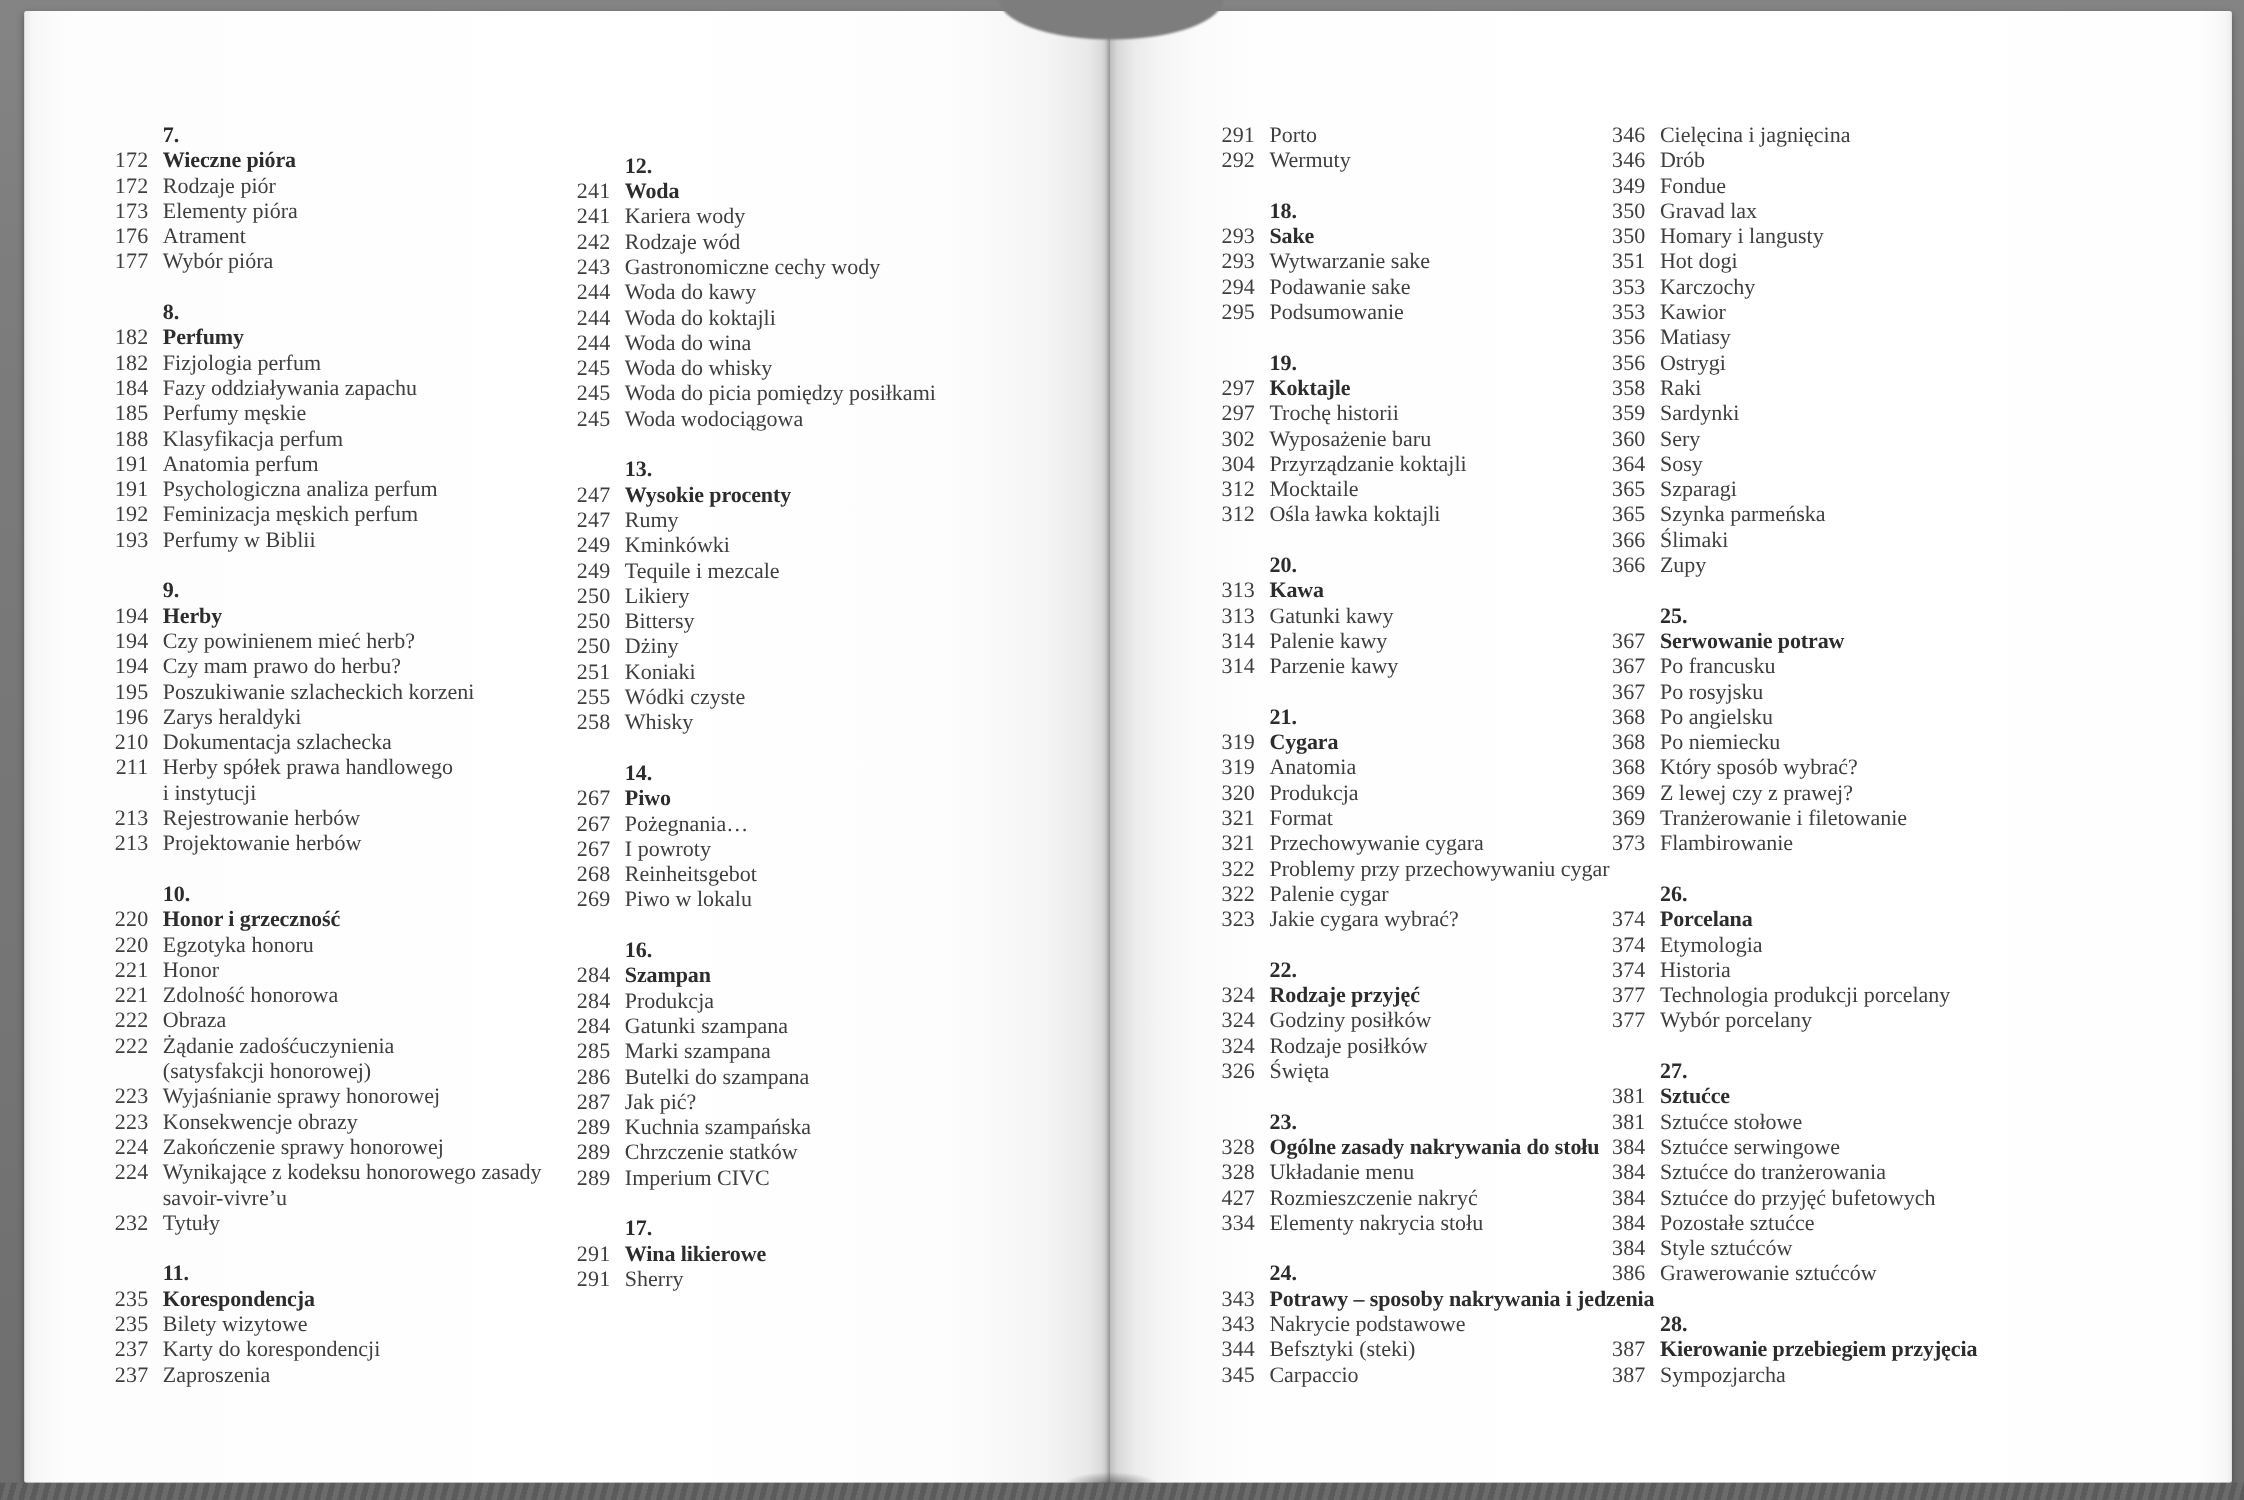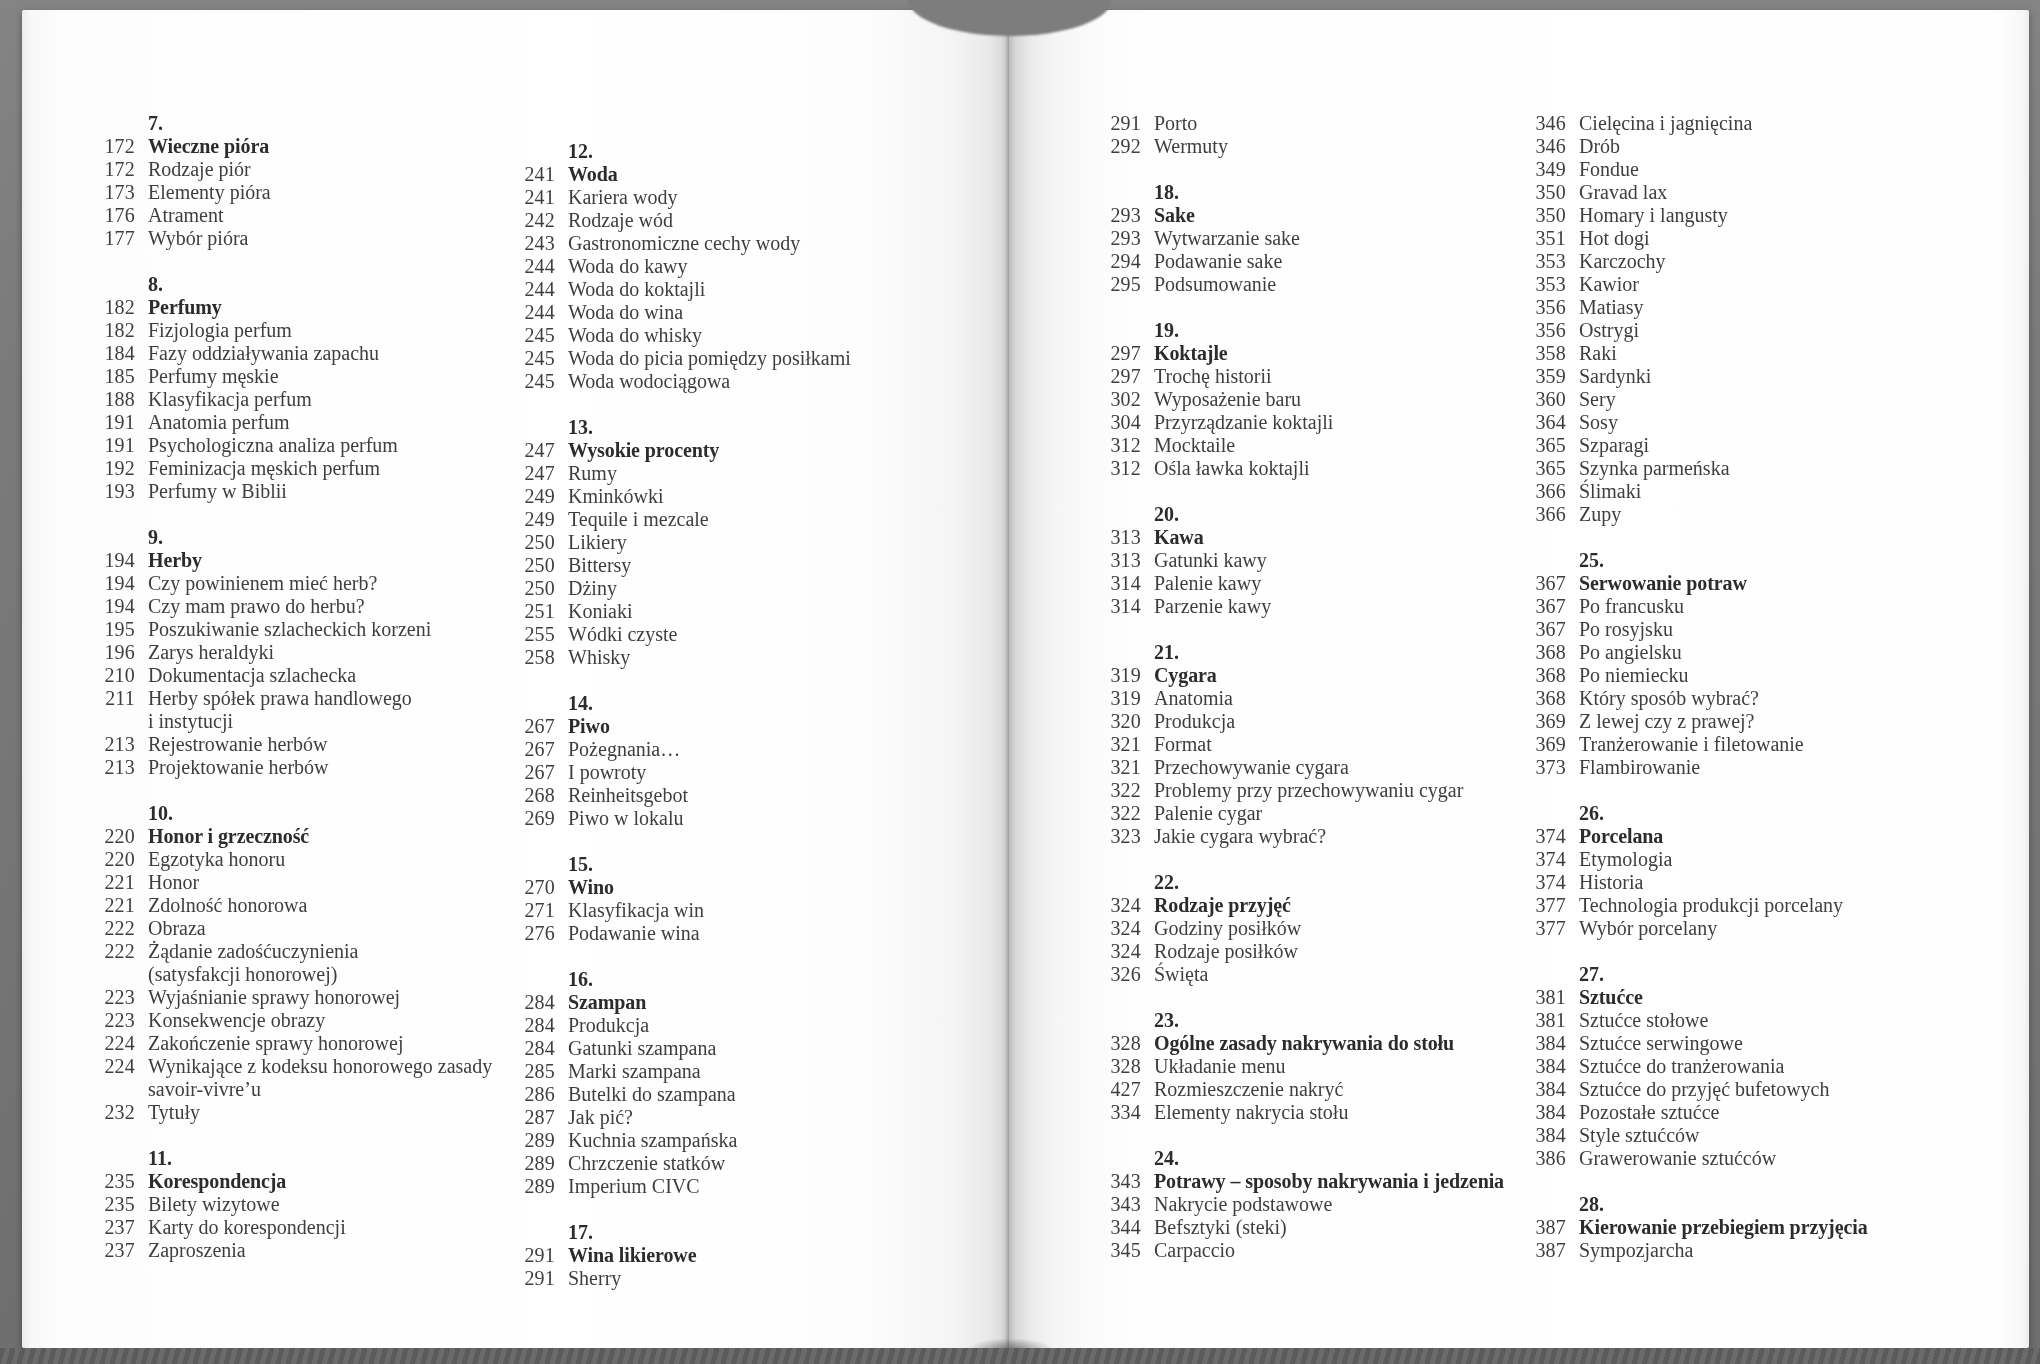--- a/index.html
+++ b/index.html
@@ -46,21 +46,21 @@
   }
   .spine-notch-bottom{
     position:absolute;left:966px;top:1338px;width:88px;height:12px;
     background:radial-gradient(ellipse at 50% 100%, rgba(40,40,40,0.55) 0%, rgba(40,40,40,0.0) 70%);
   }
   
   .col{position:absolute;top:112px;}
   #col-0{left:87px;width:432px;}
   #col-1{left:507px;width:460px;margin-top:28px;}
   #col-2{left:1093px;width:437px;}
-  #col-3{left:1518px;width:470px;}
+  #col-3{left:1448px;width:470px;}
   .block{margin:0;}
   .block.gap{margin-top:23px;}
   .row{display:flex;height:23px;line-height:23px;font-size:20px;color:#3e3e3e;}
   .num{flex:none;width:48px;text-align:right;letter-spacing:0.2px;}
   .txt{margin-left:13px;white-space:nowrap;}
   .txt.b{font-weight:700;color:#2c2c2c;letter-spacing:-0.1px;}
   .txt.chapnum{font-weight:700;color:#2c2c2c;}
   .txt.i{}
 </style>
 </head>
@@ -382,38 +382,20 @@
           <span class="txt">Reinheitsgebot</span>
         </div>
         <div class="row">
           <span class="num">269</span>
           <span class="txt">Piwo w lokalu</span>
         </div>
       </div>
       <div class="block gap">
         <div class="row">
           <span class="num"></span>
-          <span class="txt chapnum">15.</span>
-        </div>
-        <div class="row">
-          <span class="num">270</span>
-          <span class="txt b">Wino</span>
-        </div>
-        <div class="row">
-          <span class="num">271</span>
-          <span class="txt">Klasyfikacja win</span>
-        </div>
-        <div class="row">
-          <span class="num">276</span>
-          <span class="txt">Podawanie wina</span>
-        </div>
-      </div>
-      <div class="block gap">
-        <div class="row">
-          <span class="num"></span>
           <span class="txt chapnum">16.</span>
         </div>
         <div class="row">
           <span class="num">284</span>
           <span class="txt b">Szampan</span>
         </div>
         <div class="row">
           <span class="num">284</span>
           <span class="txt">Produkcja</span>
         </div>

